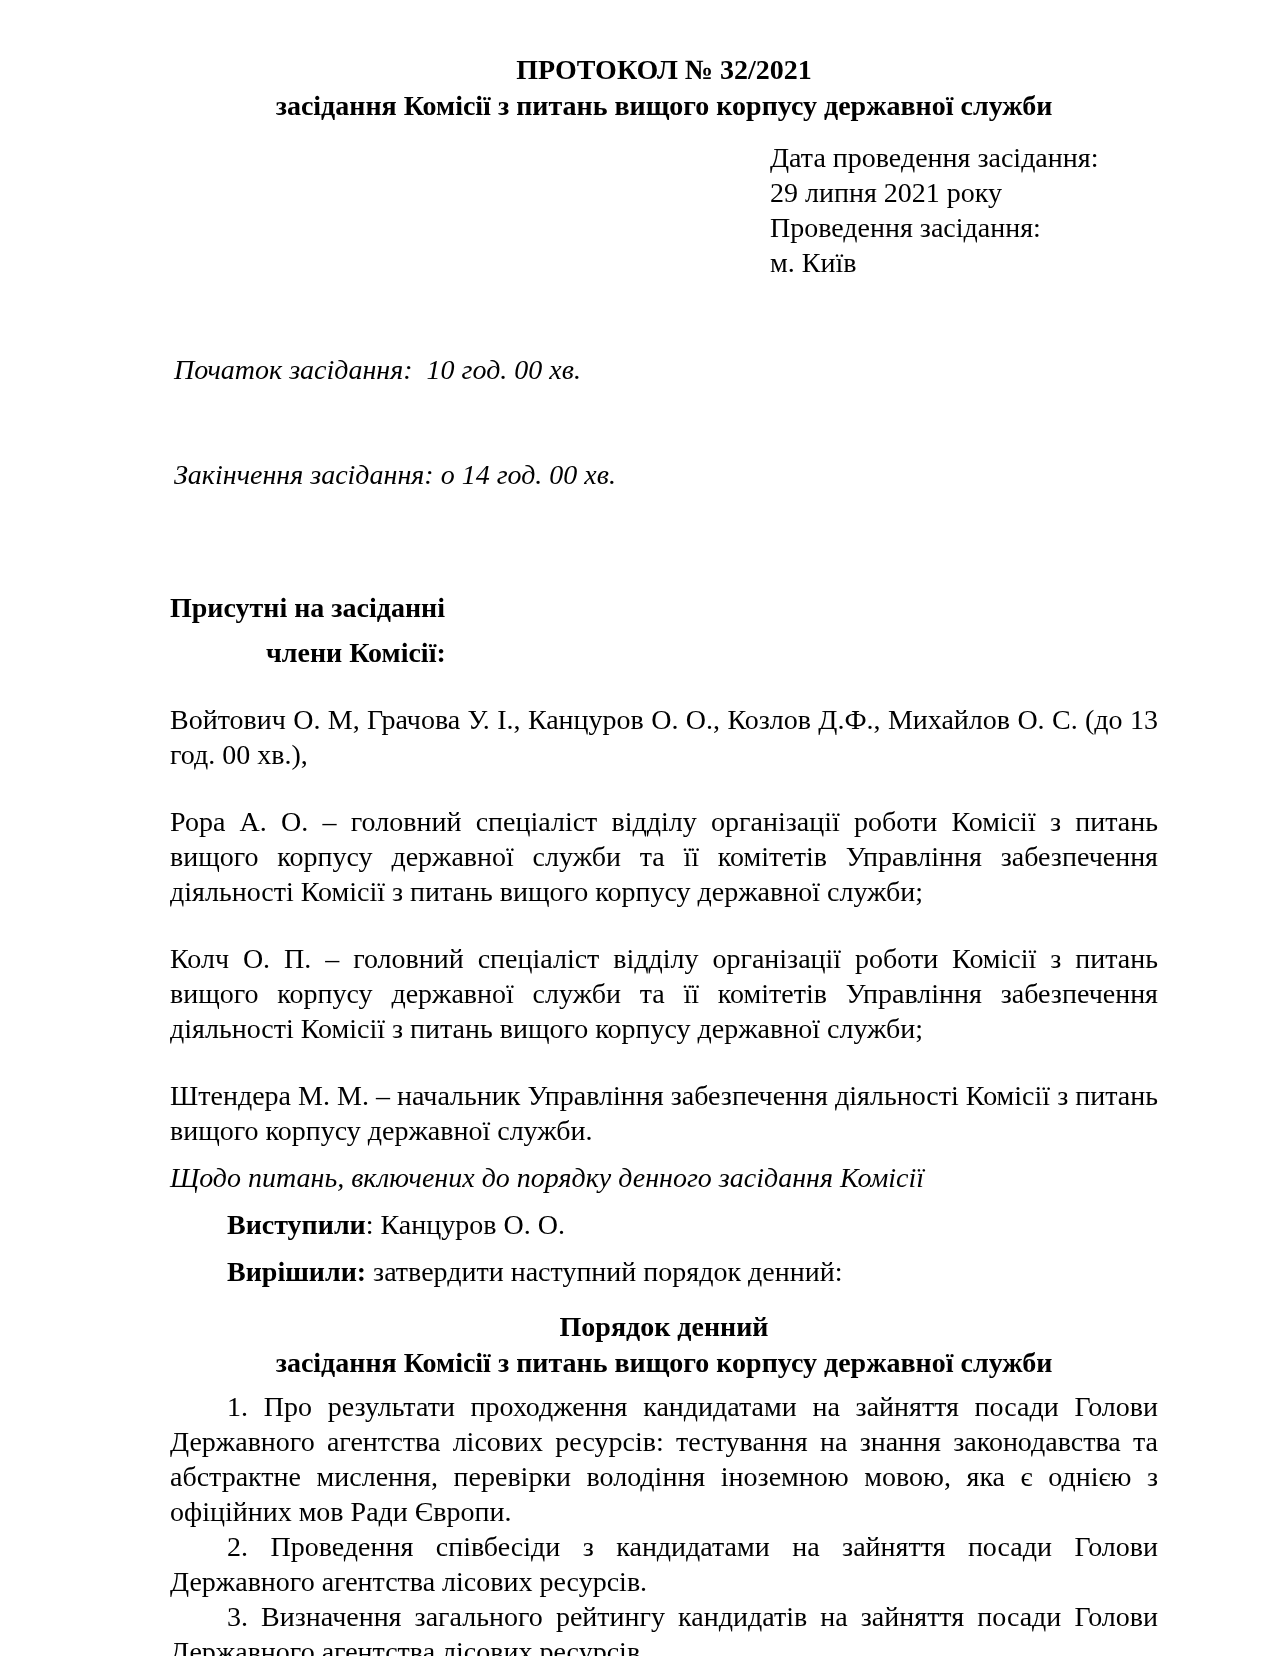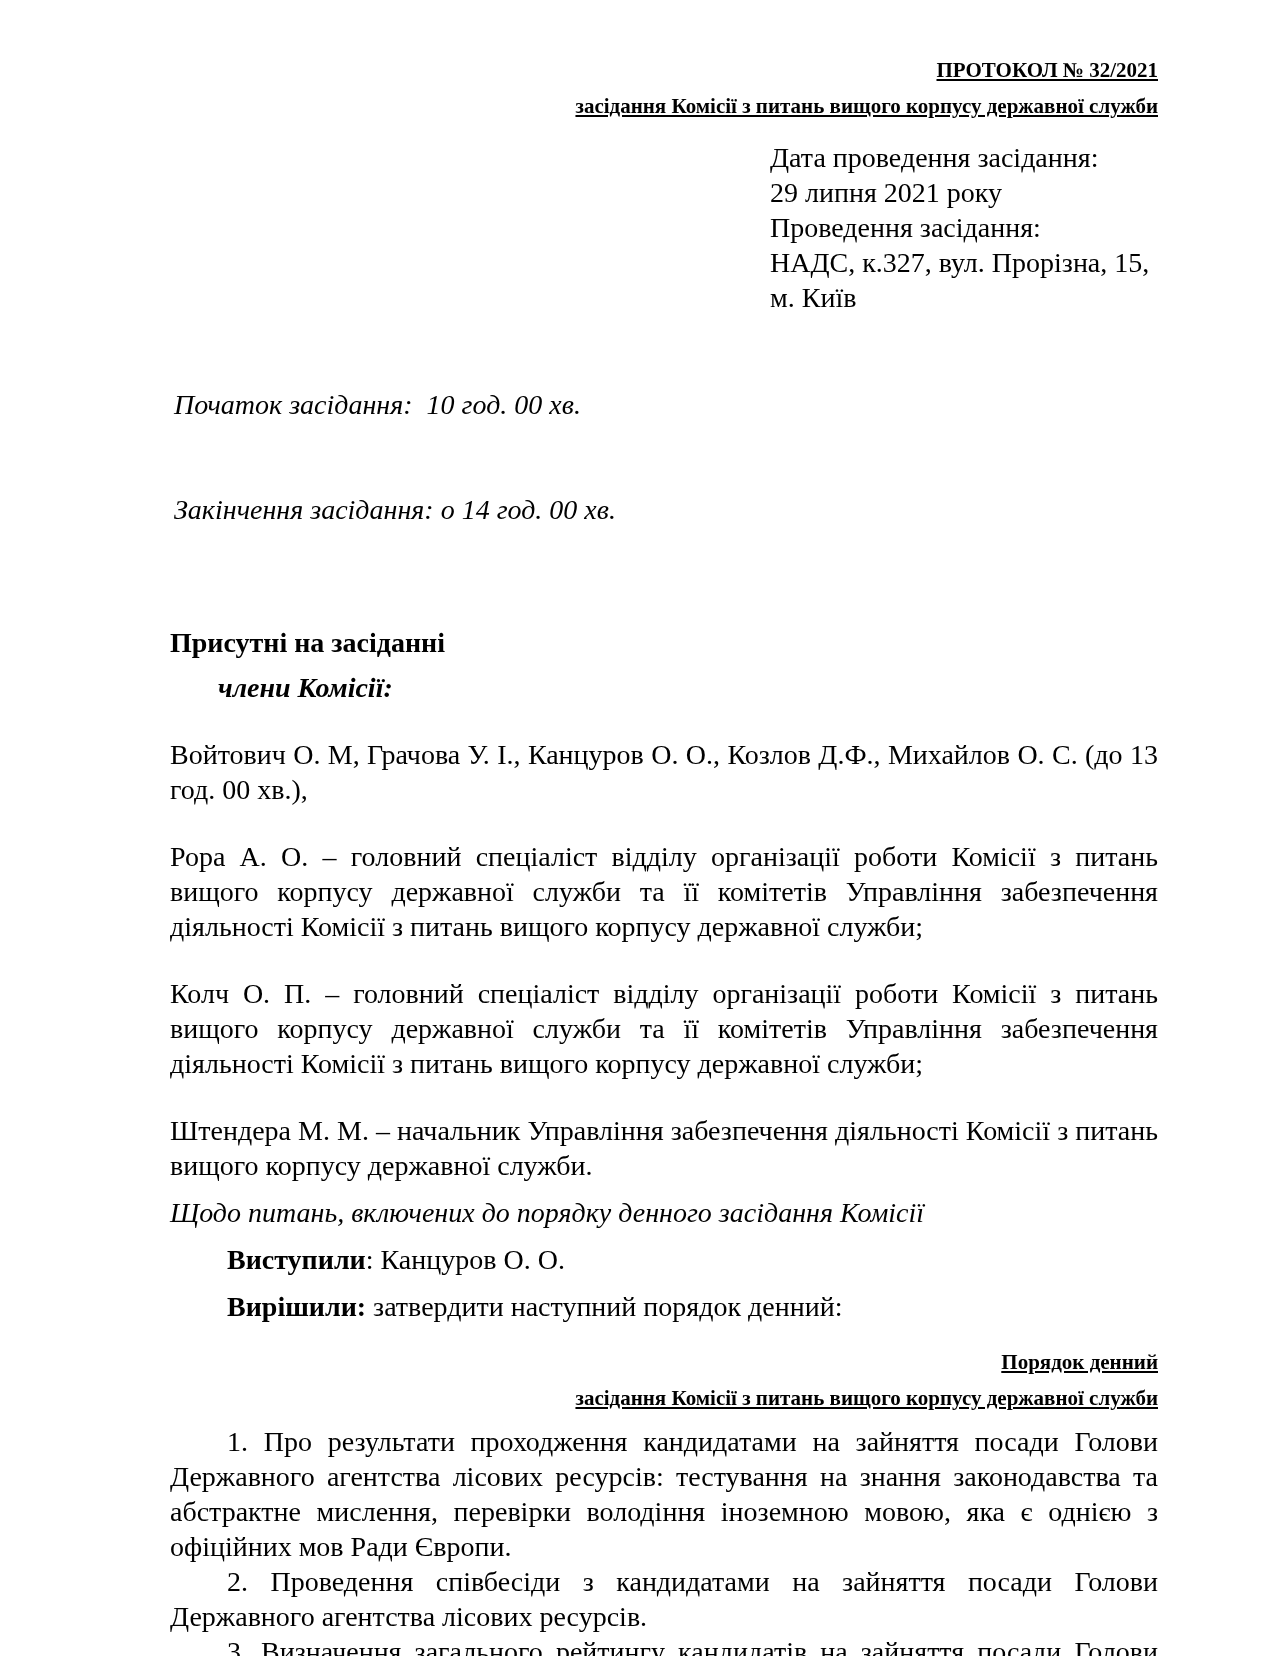--- a/index.html
+++ b/index.html
@@ -9,42 +9,41 @@
     height: 1656px;
     overflow: hidden;
     color: #000;
     font-family: "Liberation Serif", "DejaVu Serif", serif;
     font-size: 28px;
     line-height: 35px;
   }
   .page { padding: 52px 122px 0 170px; }
 
   .doc-title {
-    text-align: right;
+    text-align: center;
     font-weight: bold;
-    font-size: 21px;
+    font-size: 28px;
     line-height: 36px;
-    text-decoration: underline;
   }
 
   .meta-block {
     margin: 16px 0 0 600px;
     line-height: 35px;
   }
 
   .times-block {
     font-style: italic;
     white-space: pre-wrap;
     margin-top: 2px;
   }
   .times-block > div { padding-left: 4px; }
 
   .h { font-weight: bold; }
   .h.top { margin-top: 28px; }
-  .h.ind { margin-left: 48px; margin-top: 10px; font-style: italic; }
+  .h.ind { margin-left: 96px; margin-top: 10px; }
 
   .para {
     text-align: justify;
     margin-top: 32px;
   }
   .note {
     font-style: italic;
     margin-top: 12px;
   }
   .speech {
@@ -68,21 +67,20 @@
 
   <div>
     <div class="doc-title">ПРОТОКОЛ № 32/2021</div>
     <div class="doc-title">засідання Комісії з питань вищого корпусу державної служби</div>
   </div>
 
   <div class="meta-block">
     <div>Дата проведення засідання:</div>
     <div>29 липня 2021 року</div>
     <div>Проведення засідання:</div>
-    <div>НАДС, к.327, вул. Прорізна, 15,</div>
     <div>м. Київ</div>
   </div>
 
   <div class="times-block">
     <div>Початок засідання:  10 год. 00 хв.</div>
     <div>Закінчення засідання: о 14 год. 00 хв.</div>
   </div>
 
   <div class="h top">Присутні на засіданні</div>
 

